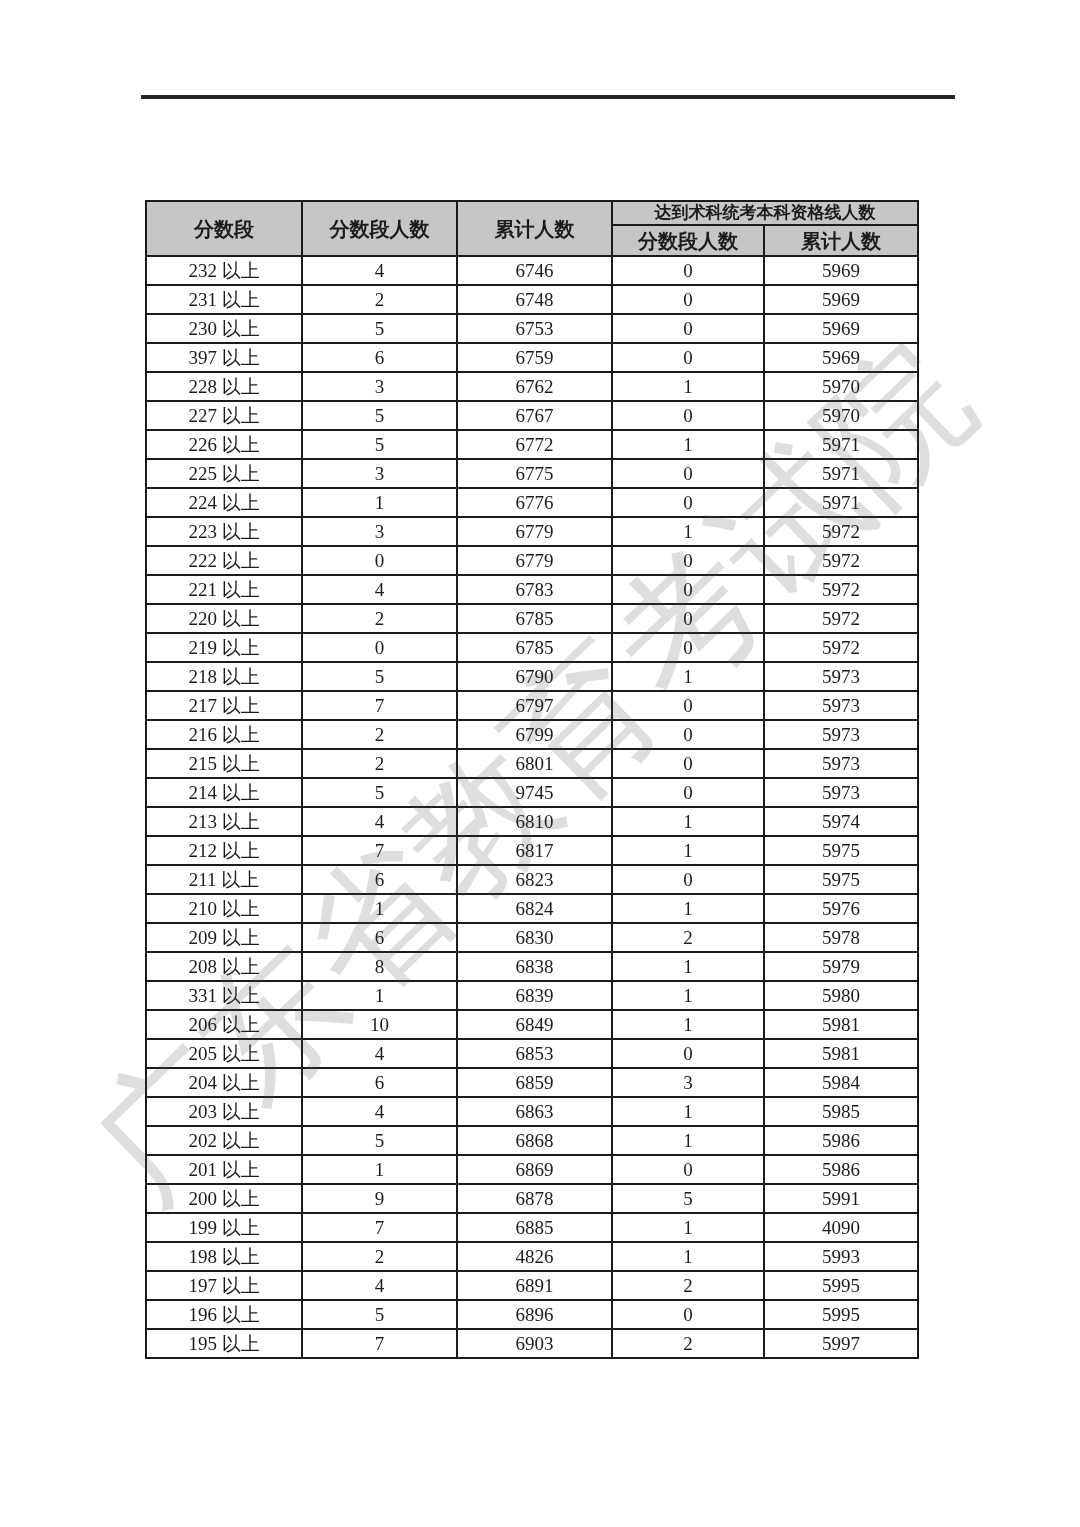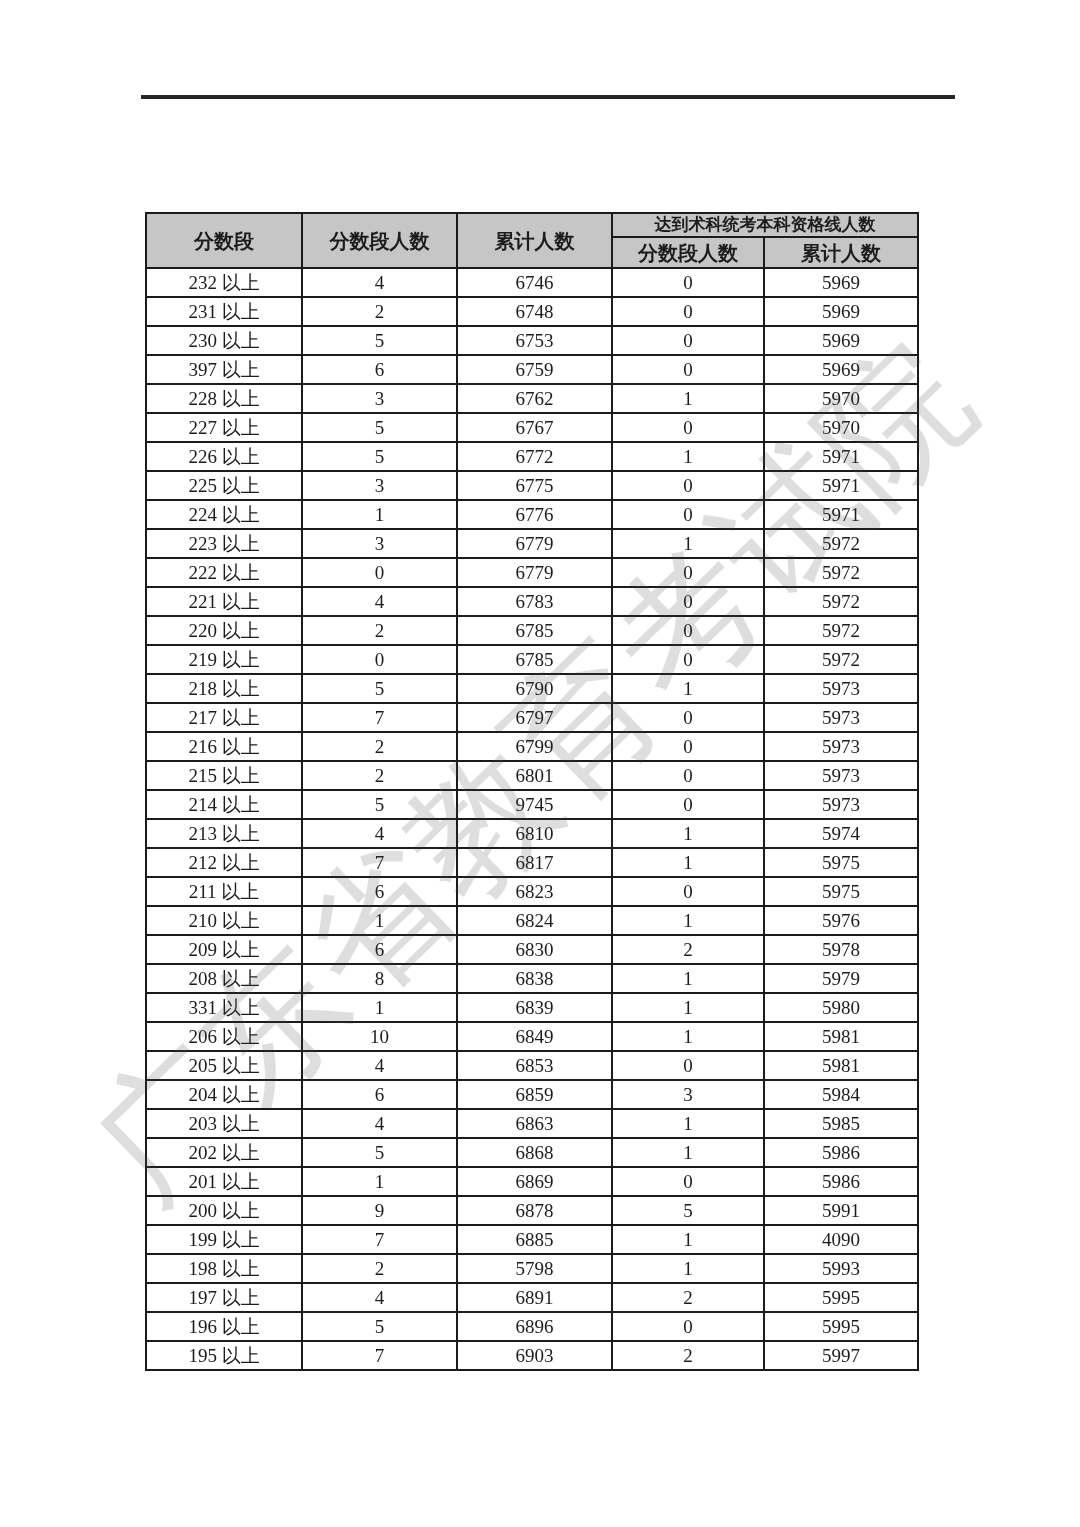--- a/index.html
+++ b/index.html
@@ -20,21 +20,21 @@
     left: 141px;
     top: 95px;
     width: 814px;
     height: 4px;
     background: #262626;
   }
 
   table.score-table {
     position: absolute;
     left: 145px;
-    top: 212px;
+    top: 200px;
     width: 772px;
     border-collapse: collapse;
     table-layout: fixed;
     color: #1c1c1c;
   }
   table.score-table th,
   table.score-table td {
     border: 2px solid #1b1b1b;
     text-align: center;
     vertical-align: middle;
@@ -341,21 +341,21 @@
         <tr>
     <td>199 以上</td>
     <td>7</td>
     <td>6885</td>
     <td>1</td>
     <td>4090</td>
   </tr>
         <tr>
     <td>198 以上</td>
     <td>2</td>
-    <td>5798</td>
+    <td>4826</td>
     <td>1</td>
     <td>5993</td>
   </tr>
         <tr>
     <td>197 以上</td>
     <td>4</td>
     <td>6891</td>
     <td>2</td>
     <td>5995</td>
   </tr>

